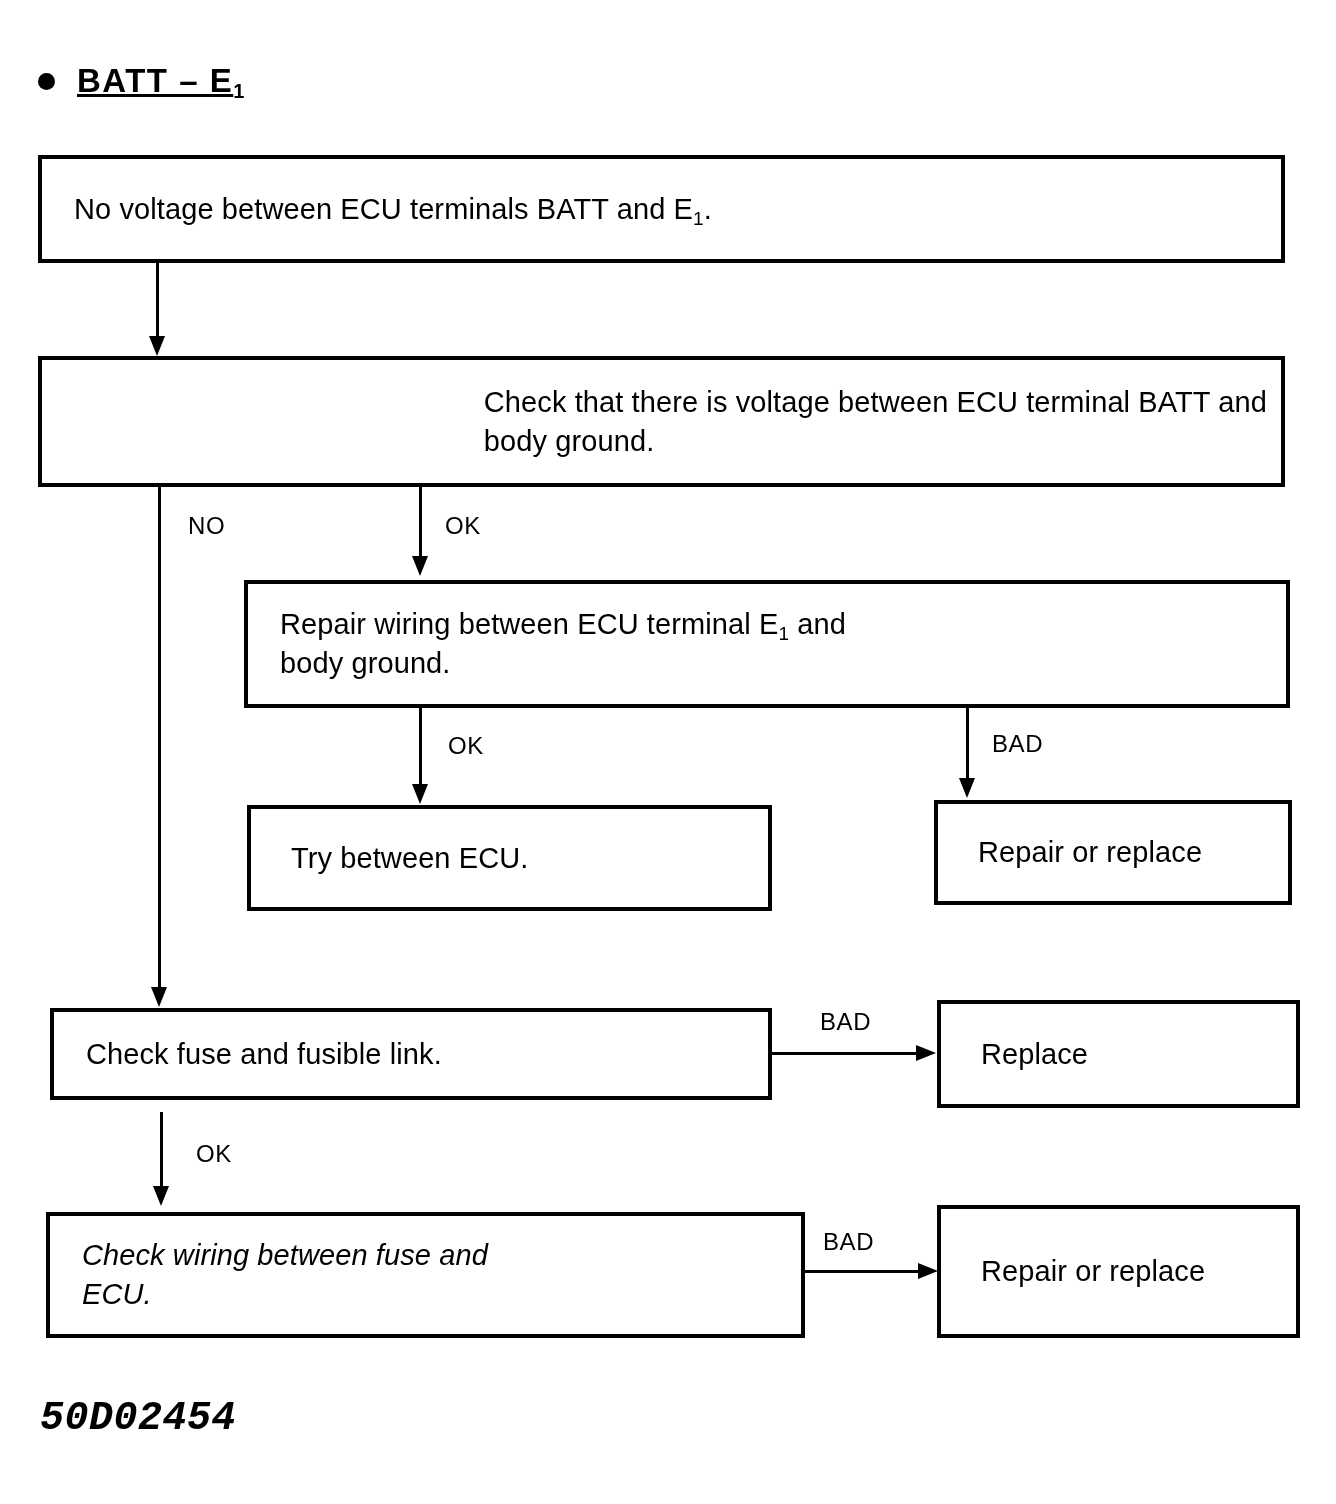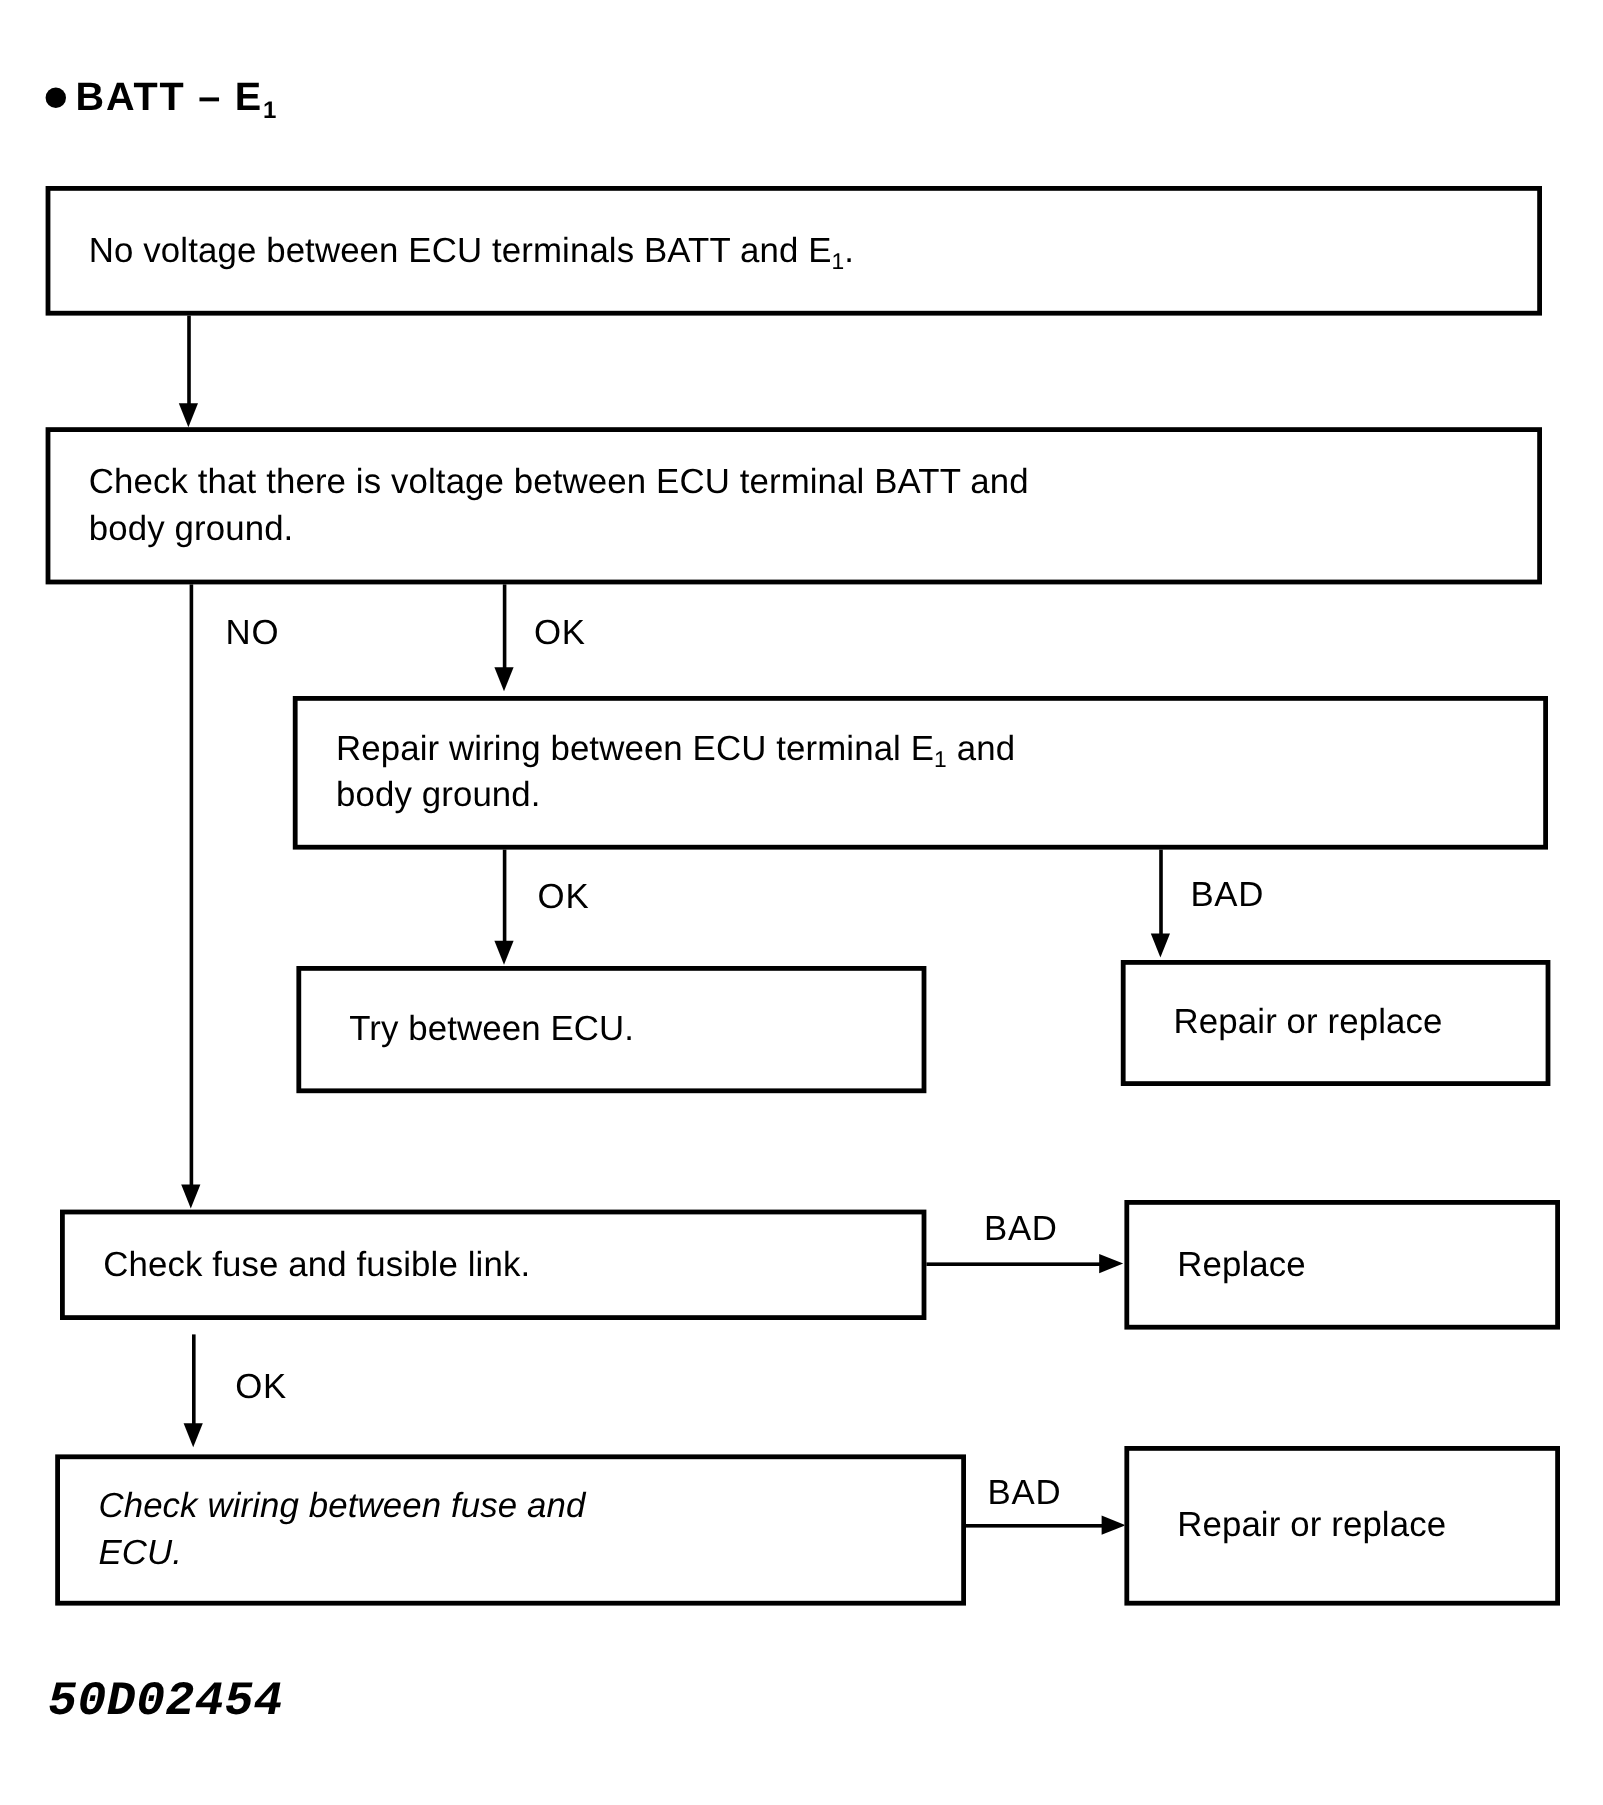--- a/index.html
+++ b/index.html
@@ -17,21 +17,22 @@
     overflow: hidden;
   }
 
   
   .title-row {
     position: absolute;
     left: 38px;
     top: 62px;
     display: flex;
     align-items: center;
-    gap: 8px;
+    gap: 22px;
+    text-decoration: underline;
   }
   .bullet {
     width: 17px;
     height: 17px;
     border-radius: 50%;
     background: #000;
     display: block;
   }
   .title-text {
     font-size: 33px;
@@ -94,21 +95,21 @@
     width: 0;
     height: 0;
     border-top: 8px solid transparent;
     border-bottom: 8px solid transparent;
     border-left: 20px solid #000;
   }
 
   
   .edge-label {
     position: absolute;
-    font-size: 29px;
+    font-size: 24px;
     letter-spacing: 0.6px;
   }
 
   
   .figcode {
     position: absolute;
     left: 40px;
     top: 1396px;
     font-family: Liberation Mono, monospace;
     font-style: italic;
@@ -127,21 +128,21 @@
     <span class="title-text"><span>BATT – E</span><sub>1</sub></span>
   </div>
 
   <div class="box" style="left:38px; top:155px; width:1247px; height:108px;">
     <div class="txt"><span>No voltage between ECU terminals BATT and E</span><sub>1</sub><span>.</span></div>
   </div>
 
   <div class="vline" style="left:156px; top:263px; height:75px;"></div>
   <div class="arrow-down" style="left:149px; top:336px;"></div>
 
-  <div class="box" style="left:38px; top:356px; width:1247px; height:131px;">
+  <div class="box" style="left:38px; top:356px; width:1247px; height:131px;justify-content:flex-end;">
     <div class="txt"><span>Check that there is voltage between ECU terminal BATT and</span><br><span>body ground.</span></div>
   </div>
 
   <div class="vline" style="left:158px; top:487px; height:502px;"></div>
   <div class="arrow-down" style="left:151px; top:987px;"></div>
   <div class="edge-label" style="left:188px; top:512px;">NO</div>
 
   <div class="vline" style="left:419px; top:487px; height:70px;"></div>
   <div class="arrow-down" style="left:412px; top:556px;"></div>
   <div class="edge-label" style="left:445px; top:512px;">OK</div>

